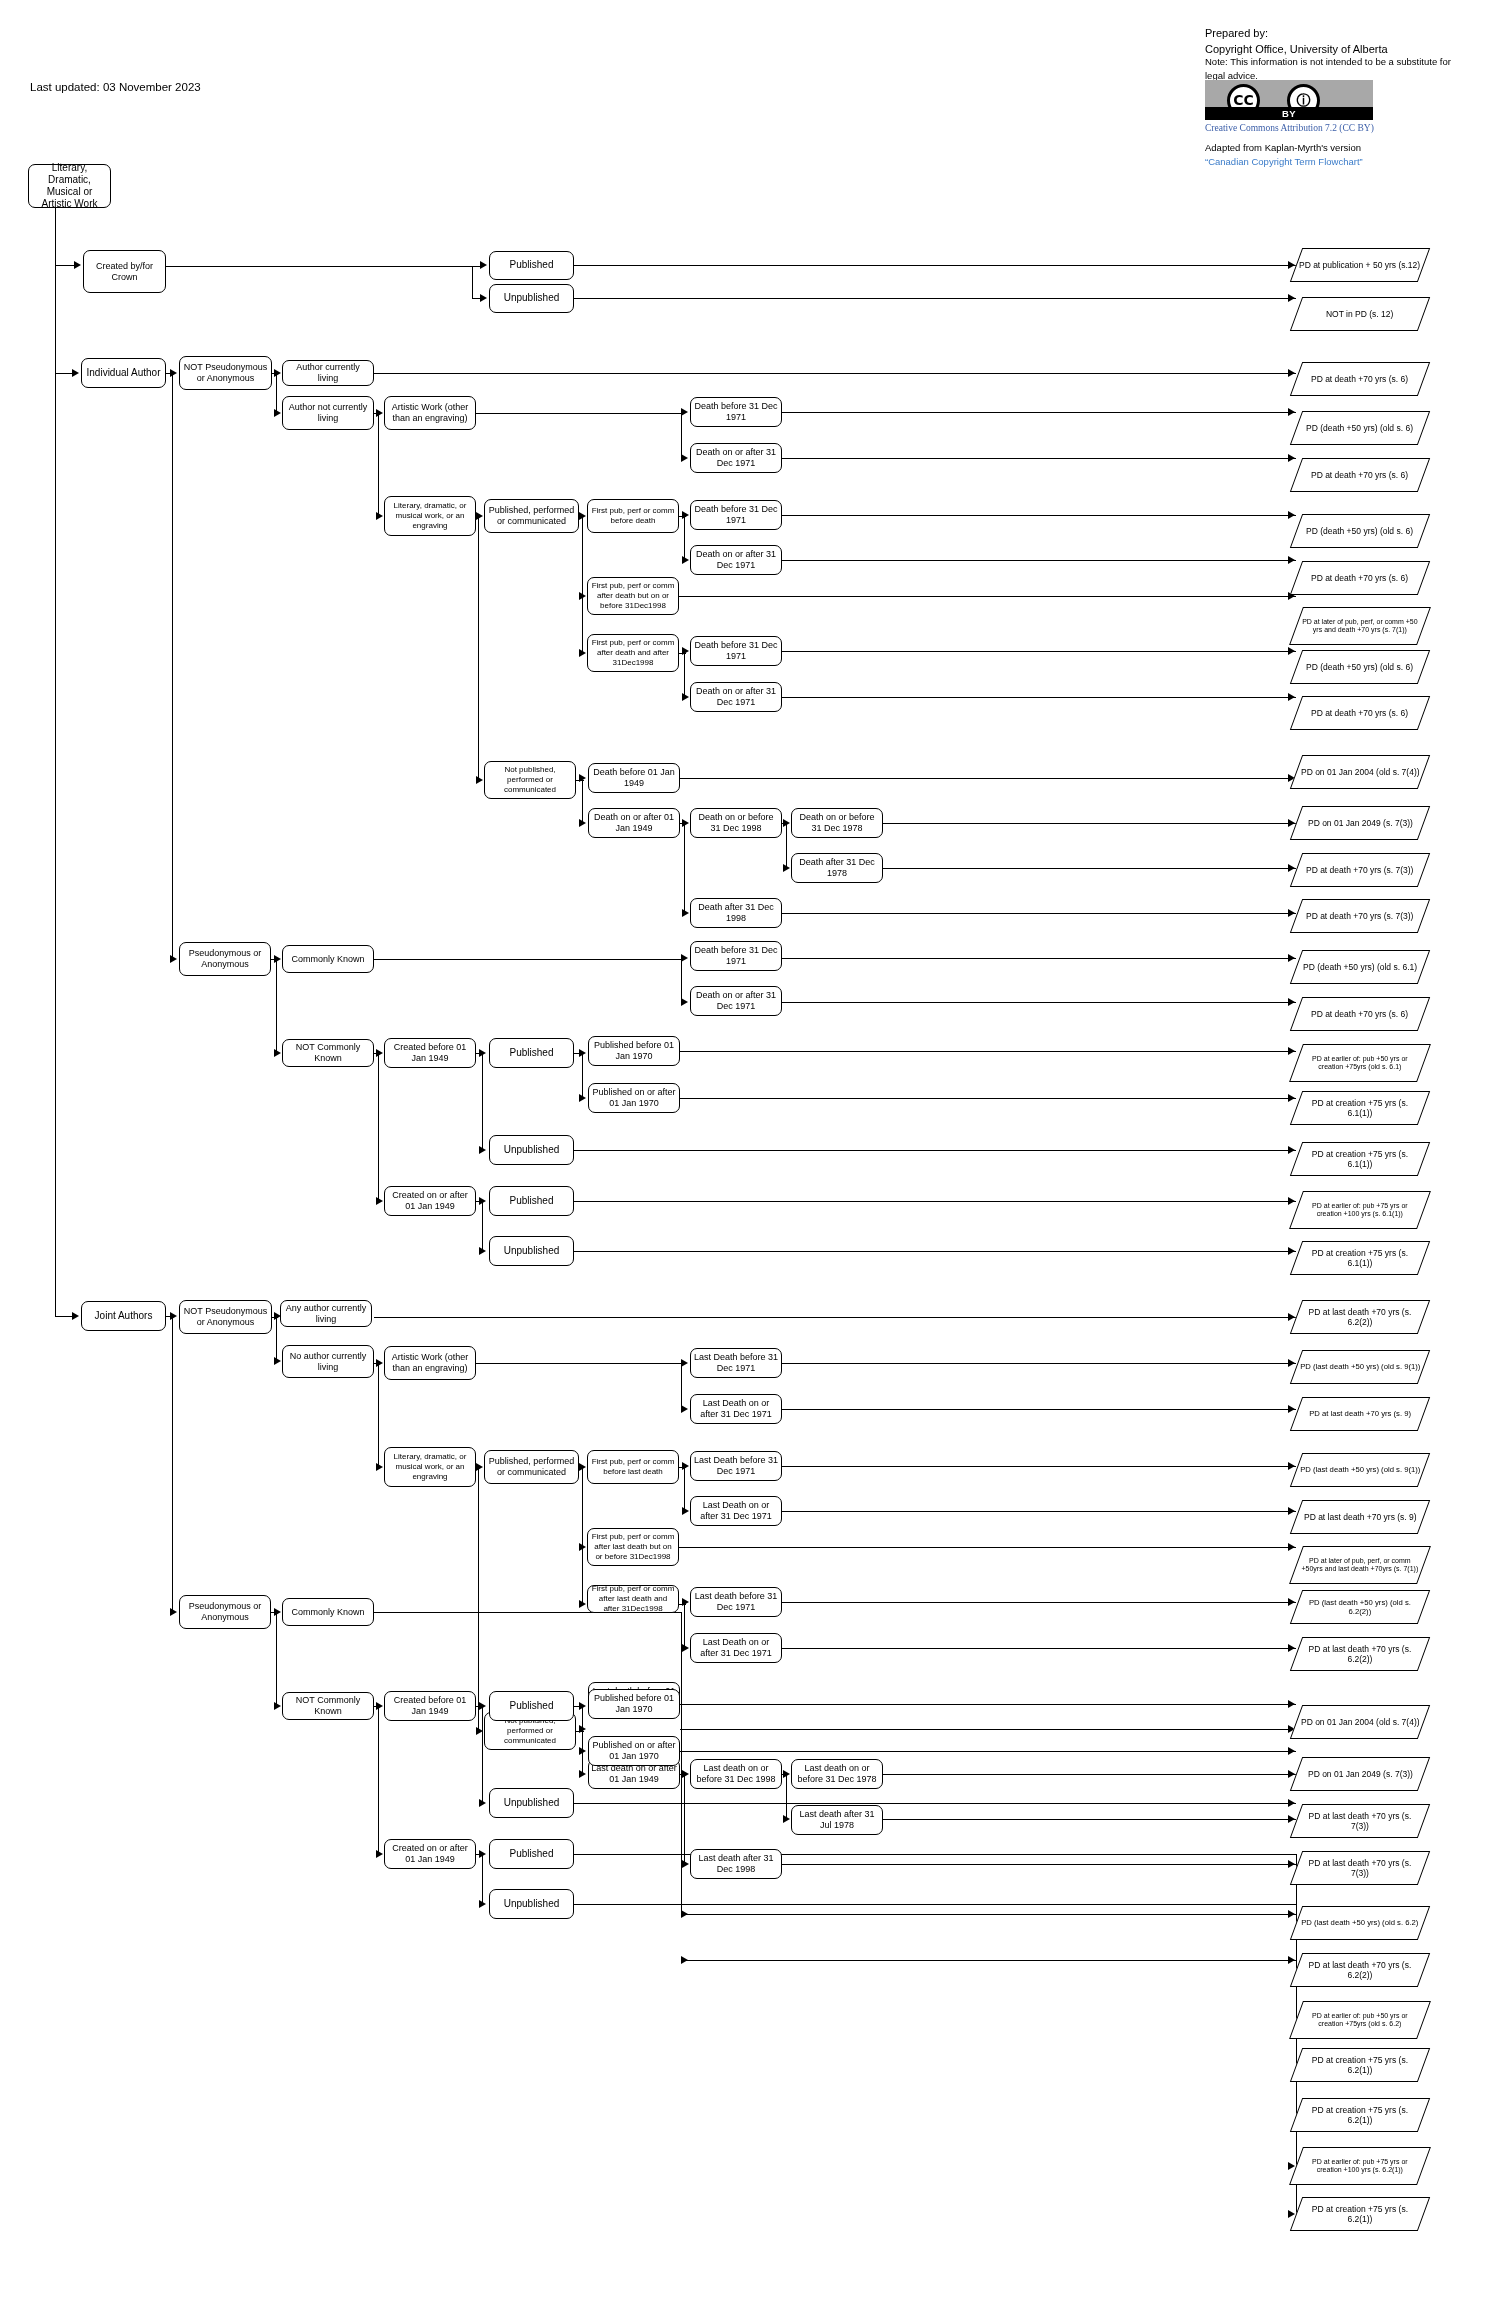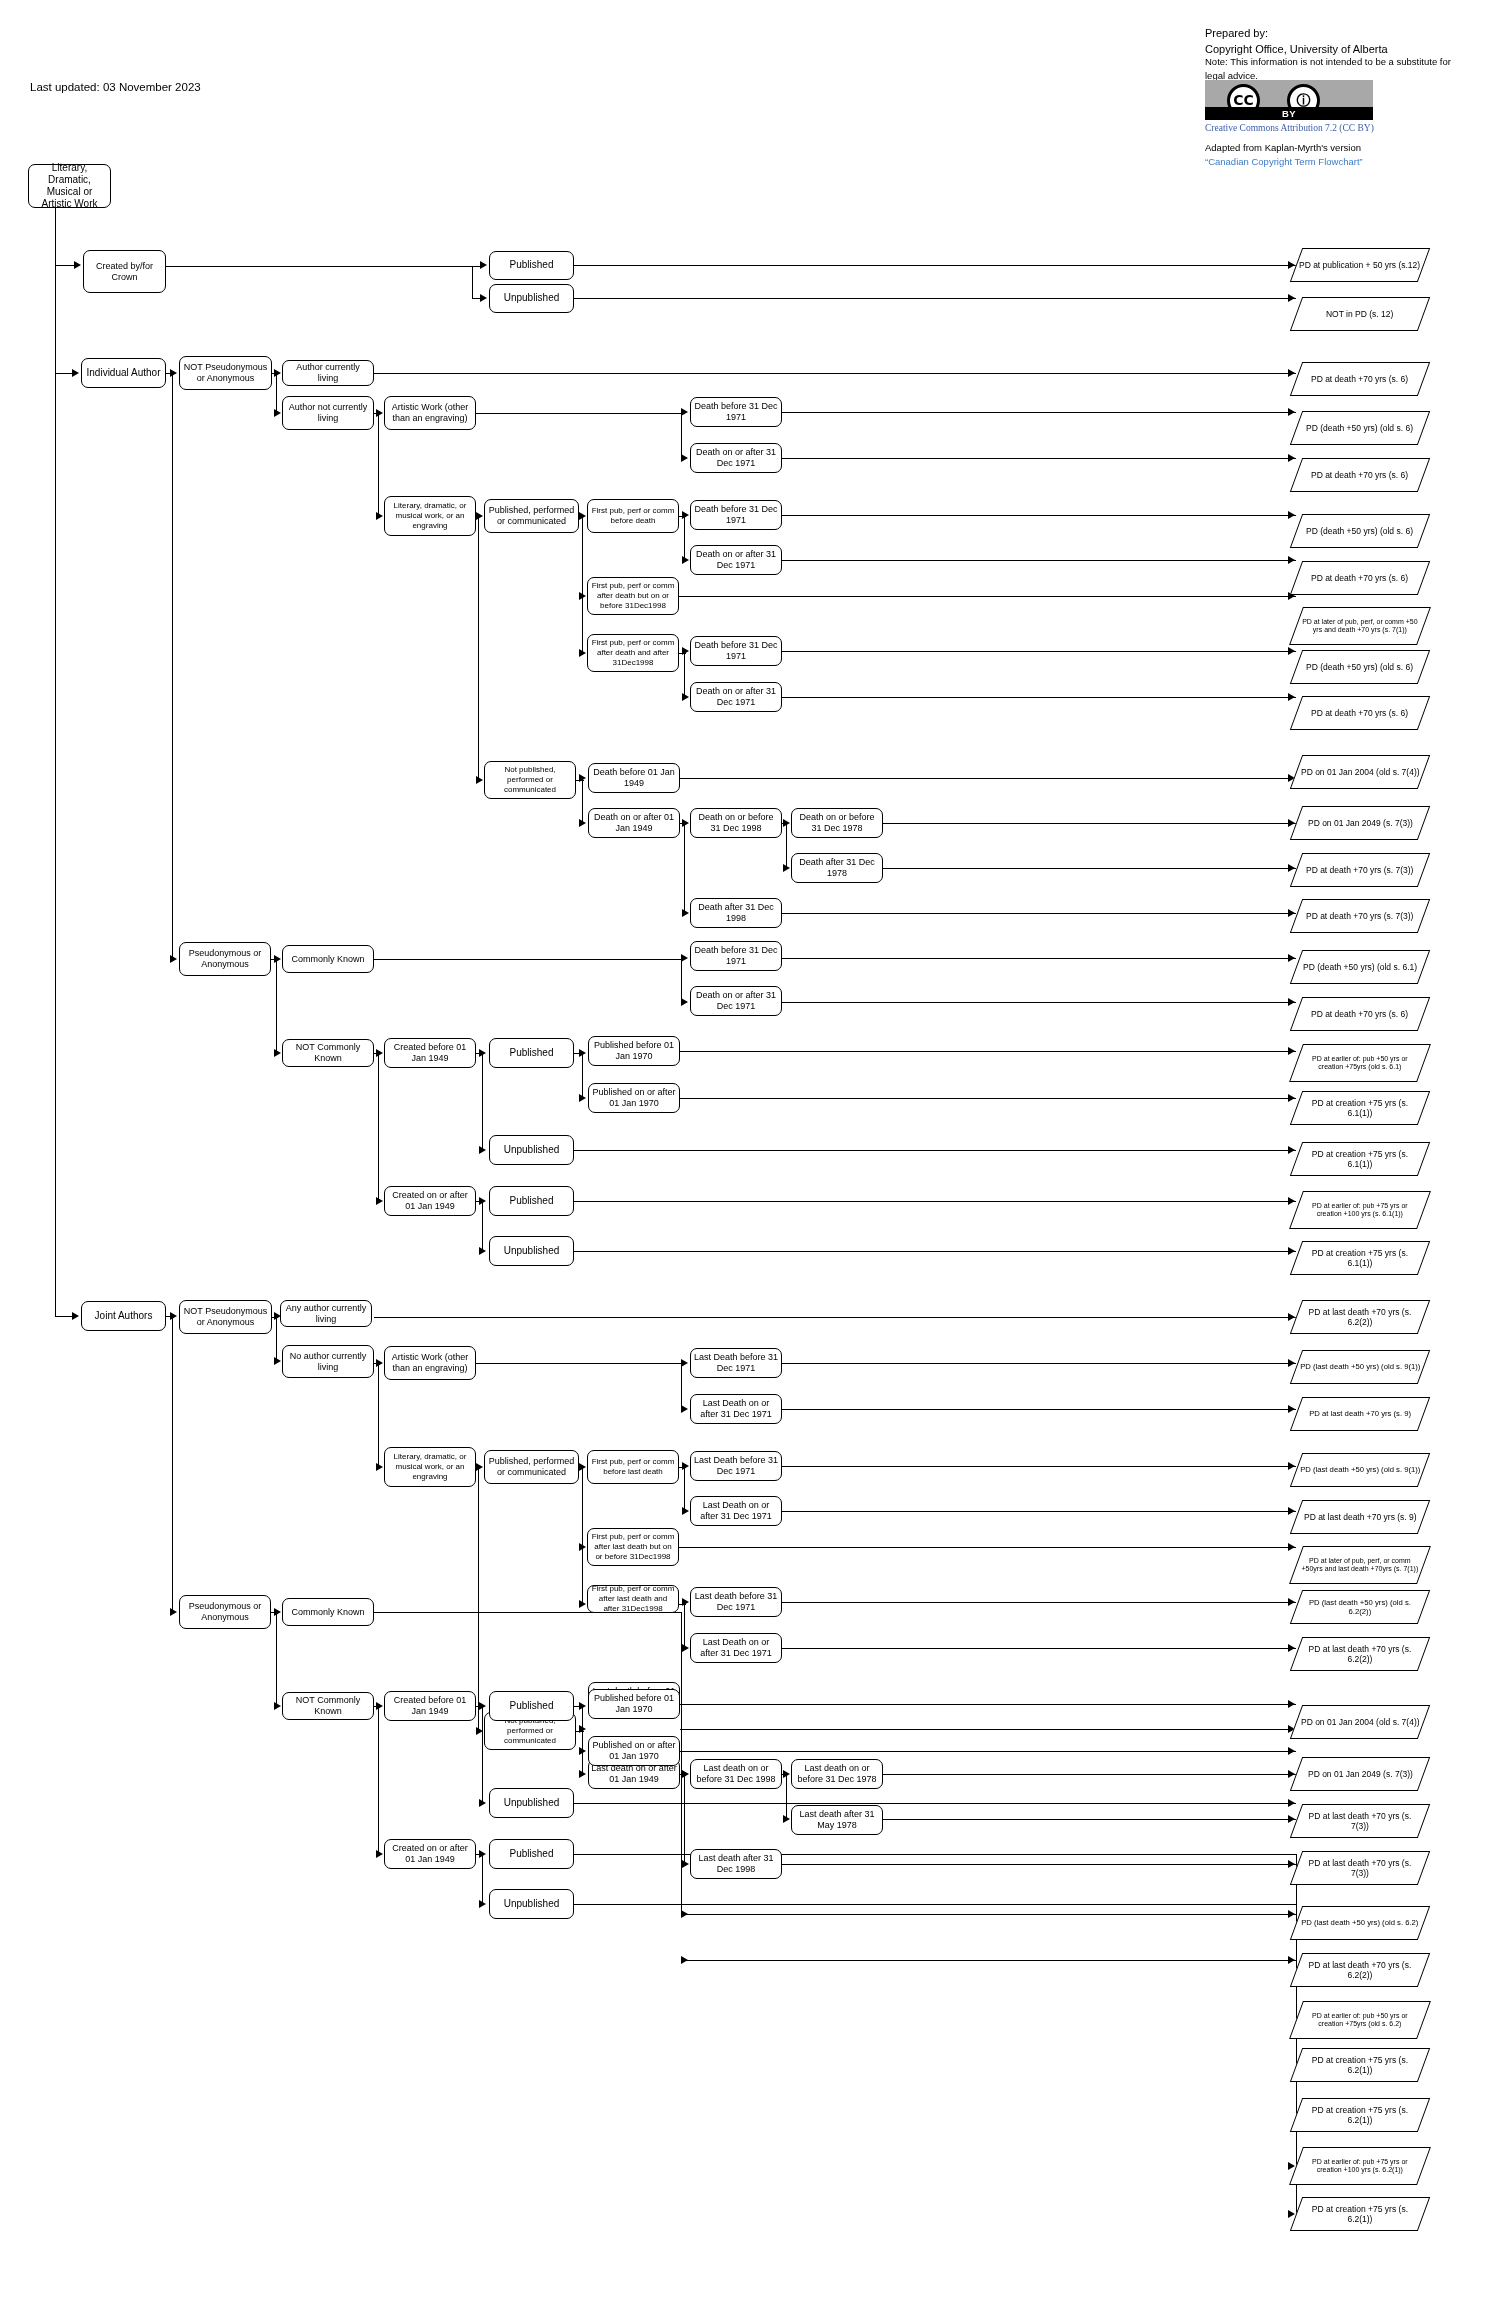--- a/index.html
+++ b/index.html
@@ -207,21 +207,21 @@
   <div class="node sm" style="left:690px;top:1394px;width:92px;height:30px">Last Death on or after 31 Dec 1971</div>
   <div class="node sm" style="left:690px;top:1451px;width:92px;height:30px">Last Death before 31 Dec 1971</div>
   <div class="node sm" style="left:690px;top:1496px;width:92px;height:30px">Last Death on or after 31 Dec 1971</div>
   <div class="node sm" style="left:690px;top:1587px;width:92px;height:30px">Last death before 31 Dec 1971</div>
   <div class="node sm" style="left:690px;top:1633px;width:92px;height:30px">Last Death on or after 31 Dec 1971</div>
 
   <div class="node sm" style="left:588px;top:1682px;width:92px;height:30px">Last death before 01 Jan 1949</div>
   <div class="node sm" style="left:588px;top:1759px;width:92px;height:30px">Last death on or after 01 Jan 1949</div>
   <div class="node sm" style="left:690px;top:1759px;width:92px;height:30px">Last death on or before 31 Dec 1998</div>
   <div class="node sm" style="left:791px;top:1759px;width:92px;height:30px">Last death on or before 31 Dec 1978</div>
-  <div class="node sm" style="left:791px;top:1805px;width:92px;height:30px">Last death after 31 May 1978</div>
+  <div class="node sm" style="left:791px;top:1805px;width:92px;height:30px">Last death after 31 Jul 1978</div>
   <div class="node sm" style="left:690px;top:1849px;width:92px;height:30px">Last death after 31 Dec 1998</div>
 
   <div class="node sm" style="left:179px;top:1594px;width:92px;height:34px;top:1595px">Pseudonymous or Anonymous</div>
   <div class="node sm" style="left:282px;top:1598px;width:92px;height:28px">Commonly Known</div>
   <div class="node sm" style="left:282px;top:1692px;width:92px;height:28px">NOT Commonly Known</div>
 
   <div class="node sm" style="left:384px;top:1691px;width:92px;height:30px">Created before 01 Jan 1949</div>
   <div class="node md" style="left:489px;top:1691px;width:85px;height:30px">Published</div>
   <div class="node sm" style="left:588px;top:1689px;width:92px;height:30px">Published before 01 Jan 1970</div>
   <div class="node sm" style="left:588px;top:1736px;width:92px;height:30px">Published on or after 01 Jan 1970</div>

